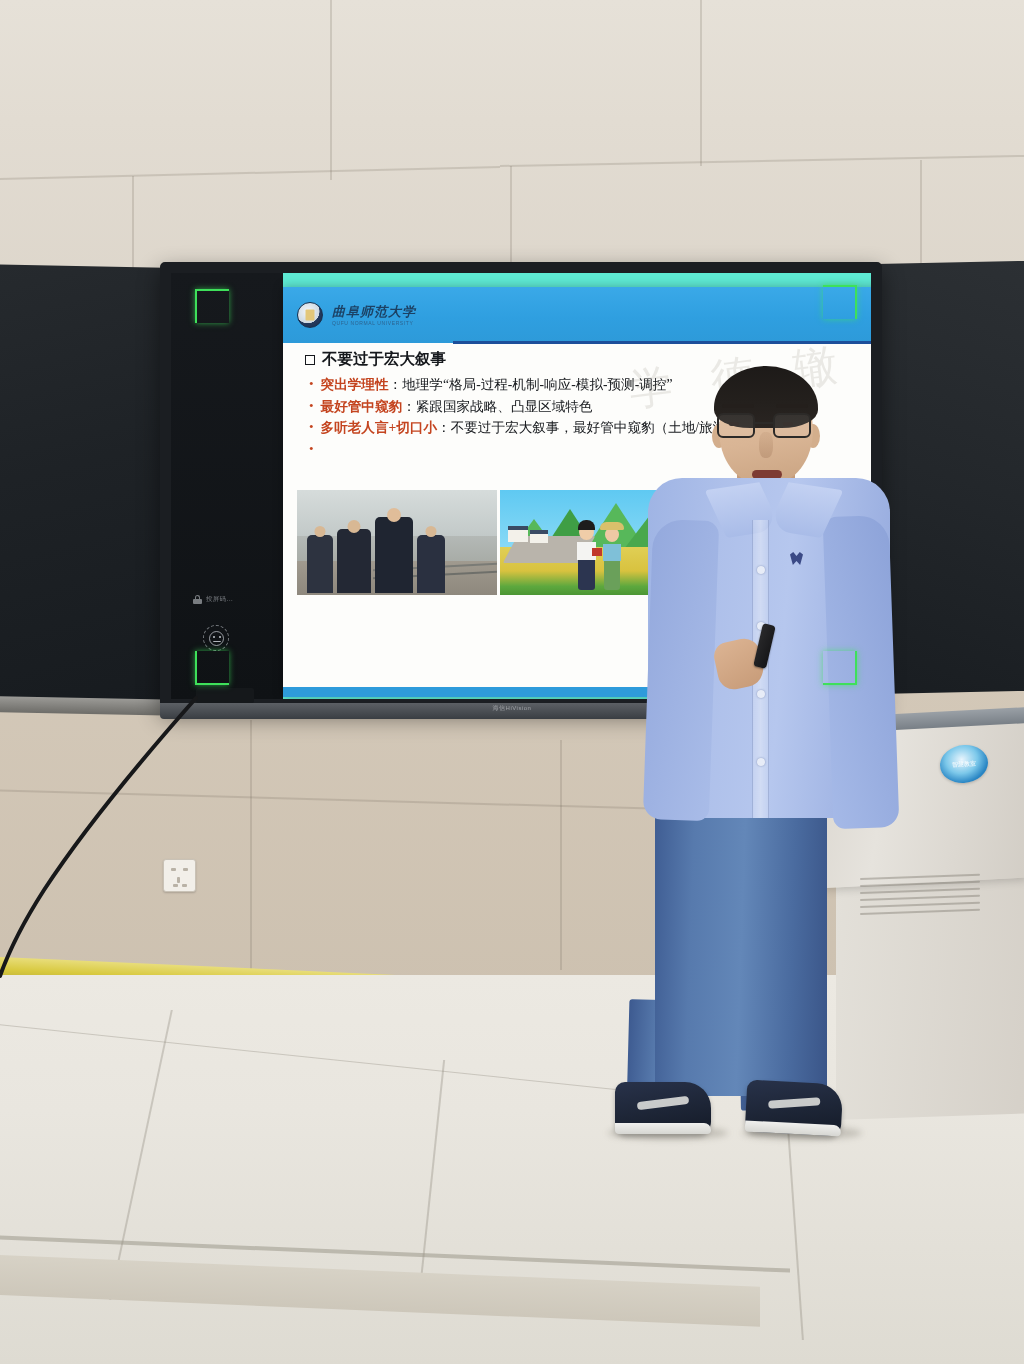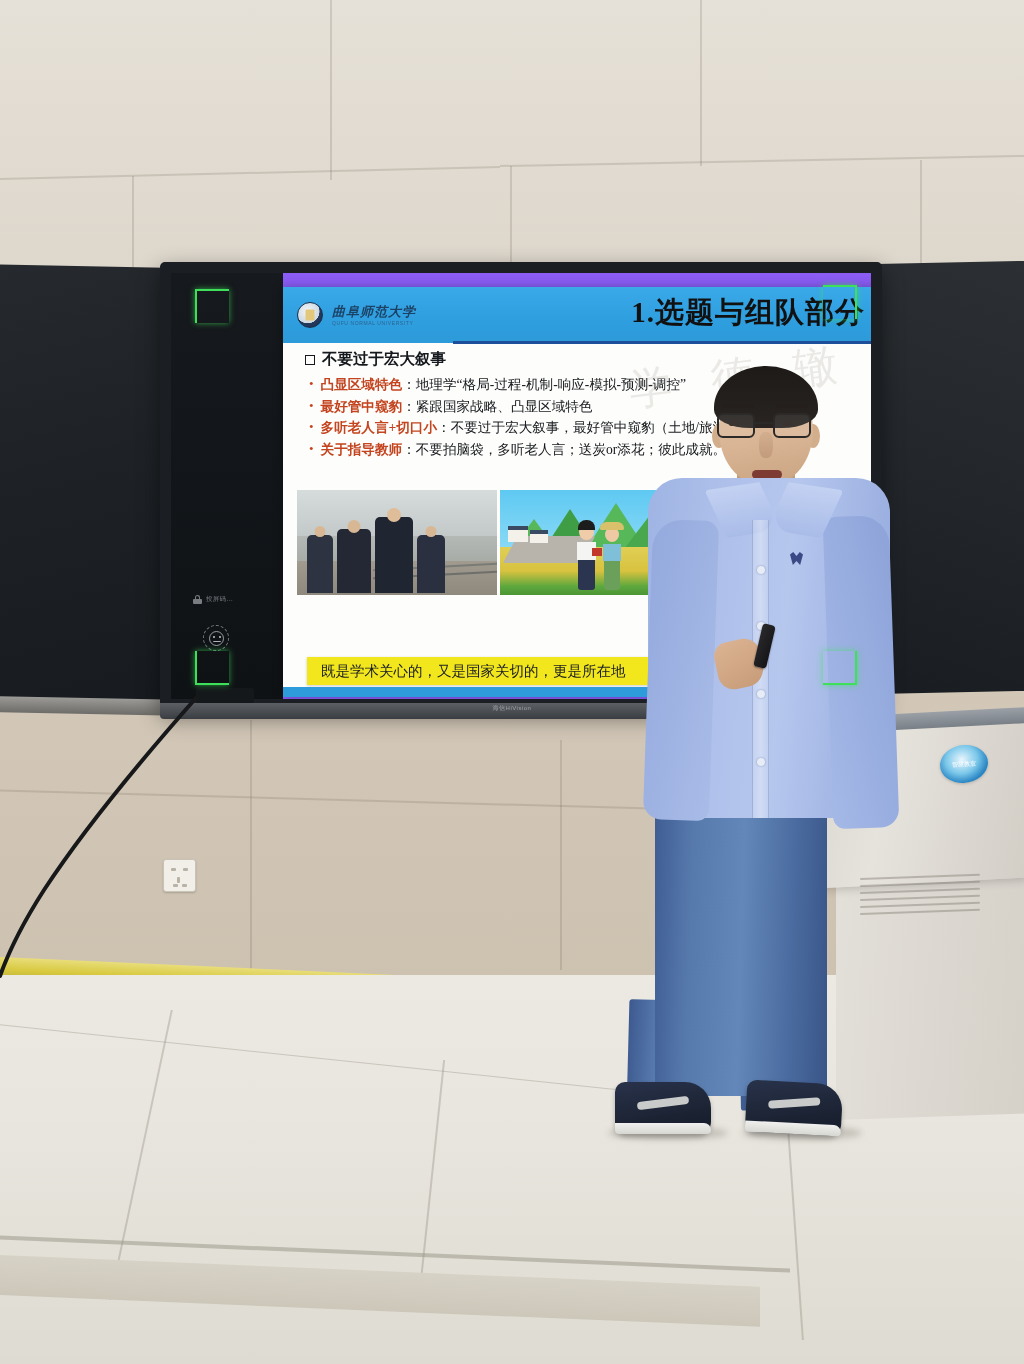--- a/index.html
+++ b/index.html
@@ -91,21 +91,21 @@
 
   
   .display{
     position:absolute; left:160px; top:262px; width:722px; height:448px;
     background:#0c0e11;
     border:11px solid #1b1e22;
     border-radius:5px;
     box-shadow:0 8px 22px rgba(0,0,0,.45);
     overflow:hidden;
   }
-  .display-inner{ position:absolute; inset:0; background:#8b5cf6; }
+  .display-inner{ position:absolute; inset:0; background:#5eead4; }
 
   .display-bezel-bottom{
     position:absolute; left:160px; top:703px; width:722px; height:16px;
     background:linear-gradient(180deg,#5c6065,#3a3e43);
     border-radius:0 0 4px 4px;
   }
   .brand{
     position:absolute; left:50%; top:704px; transform:translateX(-50%);
     font-size:6px; color:#b9bcc0; letter-spacing:.5px;
     font-family:"Liberation Sans",sans-serif;
@@ -463,49 +463,47 @@
 
       <div class="slide">
 
         <div class="slide-header">
           <div class="uni-logo"></div>
           <div class="uni-name">
             <span class="uni-cn">曲阜师范大学</span>
             <span class="uni-en">QUFU NORMAL UNIVERSITY</span>
           </div>
 
-          <div class="slide-title">1.选题与组队部分</div>
         </div>
         <div class="title-underline"></div>
 
         <div class="slide-body">
 
           <div class="wm">学 德 辙</div>
 
           <div class="sec-head">
             <span class="sq"></span>
             <span>不要过于宏大叙事</span>
           </div>
 
           <div class="bullets">
             <div class="bullet">
               <span class="dot">•</span>
-              <span><span class="hl">凸显区域特色</span><span class="rest">：地理学“格局-过程-机制-响应-模拟-预测-调控”</span></span>
+              <span><span class="hl">突出学理性</span><span class="rest">：地理学“格局-过程-机制-响应-模拟-预测-调控”</span></span>
             </div>
             <div class="bullet">
               <span class="dot">•</span>
               <span><span class="hl">最好管中窥豹</span><span class="rest">：紧跟国家战略、凸显区域特色</span></span>
             </div>
             <div class="bullet">
               <span class="dot">•</span>
               <span><span class="hl">多听老人言+切口小</span><span class="rest">：不要过于宏大叙事，最好管中窥豹（土地/旅游）</span></span>
             </div>
             <div class="bullet">
               <span class="dot">•</span>
-              <span><span class="hl">关于指导教师</span><span class="rest">：不要拍脑袋，多听老人言；送炭or添花；彼此成就。</span></span>
             </div>
           </div>
 
           <div class="photo-strip">
 
             <div class="ph1">
               <div class="sky"></div>
                 <div class="water"></div>
                 <div class="ground"></div>
               <div class="rail2"></div>
@@ -554,21 +552,20 @@
               <div class="cn-box">碳中和</div>
               <div class="cn-dots">
                   <i></i>
                   <i></i>
                 </div>
               <div class="cn-box2"></div>
             </div>
 
           </div>
 
-          <div class="yellow-banner">既是学术关心的，又是国家关切的，更是所在地</div>
         </div>
 
         <div class="slide-bottom-blue"></div>
       </div>
 
       <div class="corner tl"></div>
       <div class="corner bl"></div>
       <div class="corner tr"></div>
       <div class="corner br"></div>
     </div>

